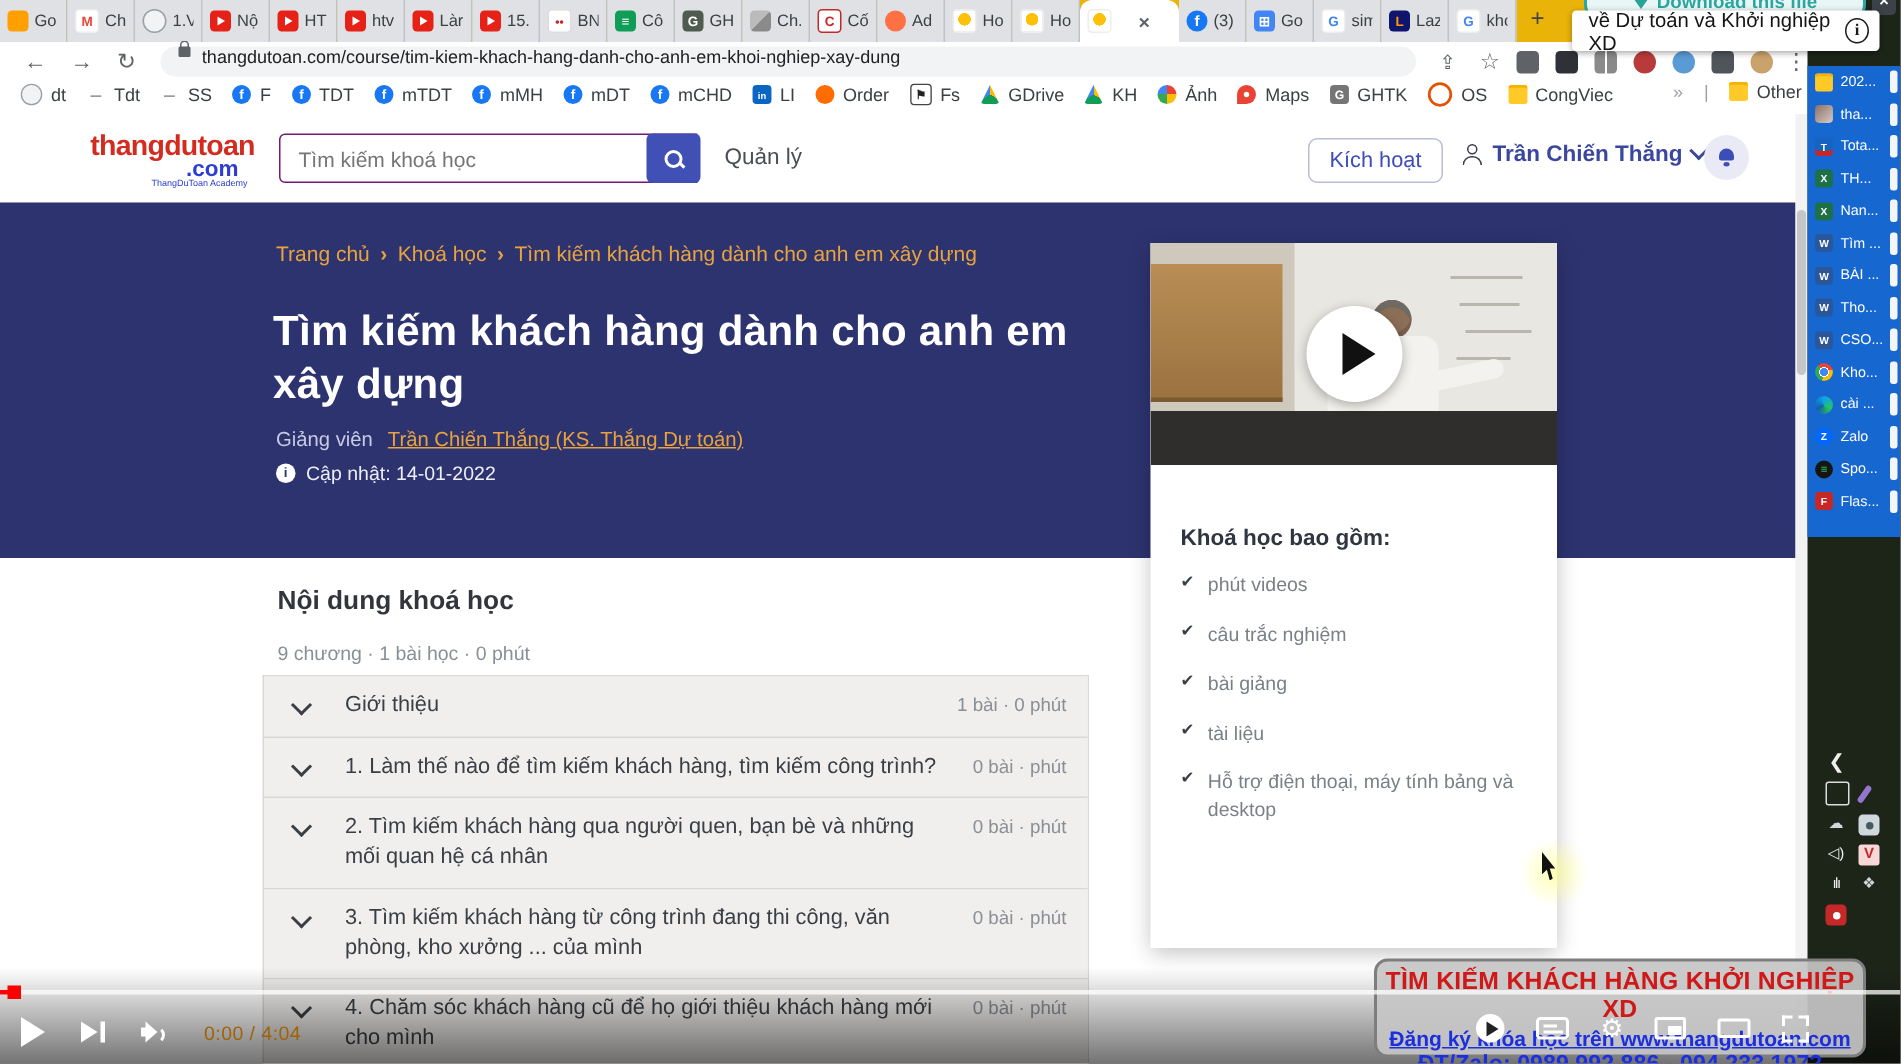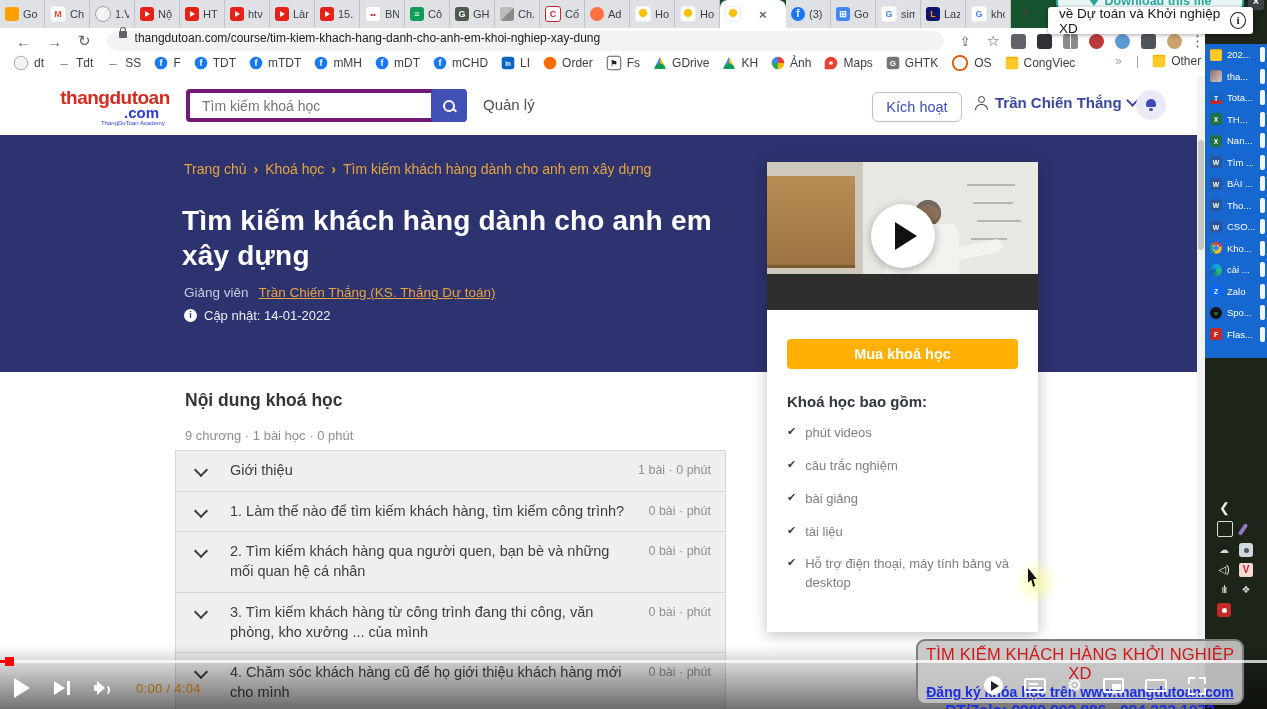--- a/index.html
+++ b/index.html
@@ -37,21 +37,21 @@
   .i-word{background:#2b579a}.i-word::after{content:"W";font-size:8px}
   .i-excel{background:#1e7145}.i-excel::after{content:"X";font-size:8px}
   .i-tc{background:#1565c0;box-shadow:inset 0 -4px 0 #c62828}.i-tc::after{content:"T";font-size:8px}
   .i-chrome{border-radius:50%;background:radial-gradient(circle,#4285f4 0 3px,#fff 3px 4px,transparent 4px),conic-gradient(from -45deg,#ea4335 0 33%,#fbbc05 33% 66%,#34a853 66%)}
   .i-edge{border-radius:50%;background:conic-gradient(#0ea5e9,#22c55e,#155eab,#0ea5e9)}
   .i-zalo{background:#0068ff;border-radius:50%}.i-zalo::after{content:"Z";font-size:8px}
   .i-spotify{background:#191414;border-radius:50%;color:#1db954}.i-spotify::after{content:"≡";font-size:9px}
   .i-flash{background:#c62828}.i-flash::after{content:"F";font-size:8px}
   .i-art{background:linear-gradient(135deg,#8d6e63,#d7ccc8)}
   
-  #tabstrip{left:0;top:0;width:1205px;height:28px;background:#14532d;display:flex;align-items:center}
+  #tabstrip{left:0;top:0;width:1205px;height:28px;background:#eab308;display:flex;align-items:center}
   .tab{height:28px;display:flex;align-items:center;gap:4px;padding:0 5px;border-right:1px solid #bfc3c9;
        font-size:11px;color:#3c4043;flex:0 0 auto;width:45px;box-sizing:border-box;background:#dfe1e5}
   .tab .tlabel{overflow:hidden;white-space:nowrap;max-width:23px}
   .tab.active{background:#fff;border-radius:8px 8px 0 0;width:66px;border-right:none}
   .tab.active::after{content:"×";margin-left:10px;color:#5f6368;font-size:13px;font-weight:700}
   #newtab{width:26px;text-align:center;color:#444;font-size:16px}
   #navbar{left:0;top:28px;width:1205px;height:26px;background:#fff;display:flex;align-items:center}
   .navico{color:#5f6368;font-size:15px;margin-left:16px}
   #urlbar{margin-left:16px;width:845px;height:20px;background:#f1f3f4;border-radius:11px;display:flex;align-items:flex-start;gap:8px;padding:0 12px;box-sizing:border-box}
   #urltext{font-size:12px;color:#202124;white-space:nowrap;overflow:hidden}
@@ -63,21 +63,21 @@
   .bm .ic{transform:scale(.9)}
   .bmsep{color:#9aa0a6;margin-left:14px;font-size:12px}
   #scrollbar{left:1197px;top:76px;width:8px;height:633px;background:#f2f2f2}
   #scrollthumb{left:1198px;top:140px;width:6px;height:110px;background:#c5c5c5;border-radius:3px}
   
   #siteheader{left:0;top:76px;width:1197px;height:59px;background:#fff;border-bottom:1px solid #eee}
   #logo{left:55px;top:88px;width:120px;text-align:center;line-height:1}
   #logo .l1{font-size:19px;font-weight:800;color:#d42b20;letter-spacing:-.5px}
   #logo .l2{font-size:15px;font-weight:800;color:#2b3dd4;margin-top:-2px;text-align:right;padding-right:16px}
   #logo .l3{font-size:6px;color:#2b3dd4;text-align:right;padding-right:10px}
-  #searchbox{left:186px;top:89px;width:279px;height:33px;border:4px solid #701a75;border-radius:4px 0 0 4px;display:flex;align-items:center;box-sizing:border-box}
+  #searchbox{left:186px;top:89px;width:279px;height:33px;border:1px solid #701a75;border-radius:4px 0 0 4px;display:flex;align-items:center;box-sizing:border-box}
   #searchbox input{border:none;outline:none;width:100%;padding:0 12px;font-size:14px;font-family:inherit;color:#333;background:transparent}
   #searchbtn{left:431px;top:89px;width:36px;height:33px;background:#4150b5;border-radius:4px;display:flex;align-items:center;justify-content:center}
   .mag{width:8px;height:8px;border:2px solid #fff;border-radius:50%;position:relative}
   .mag::after{content:"";position:absolute;left:7px;top:7px;width:5px;height:2px;background:#fff;transform:rotate(45deg)}
   #manage{left:483px;top:96px;font-size:15px;color:#4a4f55}
   #activate{left:872px;top:92px;width:88px;height:28px;border:1px solid #b9bdd6;border-radius:6px;color:#3d4db7;font-size:14.5px;display:flex;align-items:center;justify-content:center;background:#fff}
   #userbox{left:974px;top:94px;display:flex;align-items:center;gap:6px;color:#3b479e;font-size:15px;font-weight:600}
   .person{width:15px;height:14px;position:relative}
   .person::before{content:"";position:absolute;left:4px;top:0;width:5px;height:5px;border:1.6px solid #3a3f46;border-radius:50%}
   .person::after{content:"";position:absolute;left:1px;bottom:0;width:11px;height:5px;border:1.6px solid #3a3f46;border-bottom:none;border-radius:7px 7px 0 0}
@@ -137,21 +137,21 @@
   .t-feather{background:#9575cd;width:4px;height:13px;border-radius:3px;transform:rotate(35deg)}
   .t-cloud{color:#cfd8dc}
   .t-cam{background:#cfd8dc;border-radius:3px}.t-cam::after{content:"";display:block;width:5px;height:5px;border-radius:50%;background:#455a64;margin:4.5px auto}
   .t-vol{color:#eee}
   .t-v{background:#f8d7d7;color:#c62828;border-radius:2px;font-weight:800}
   .t-sig{color:#eee;letter-spacing:-1px}
   .t-dbx{color:#cfd8dc}
   .t-red{background:#c62828;border-radius:3px}.t-red::after{content:"";display:block;width:5px;height:5px;border-radius:50%;background:#fff;margin:4.5px auto}
   
   #wmbox{left:916px;top:639px;width:328px;height:66px;background:rgba(198,198,198,.92);border:2px solid #7e7e7e;border-radius:9px;z-index:5;box-sizing:border-box;text-align:center;padding-top:4px}
-  #wm1{font-size:16.5px;font-weight:400;color:#d01818;letter-spacing:.2px}
+  #wm1{font-size:16.5px;font-weight:700;color:#d01818;letter-spacing:.2px}
   #wm2{font-size:14px;font-weight:700;color:#1b2ee0;text-decoration:underline;margin-top:1px}
   #wm3{font-size:15.5px;font-weight:700;color:#1b2ee0;margin-top:1px}
   
   #curglow{left:1013px;top:559px;width:46px;height:46px;border-radius:50%;background:radial-gradient(circle,rgba(255,255,140,.65),rgba(255,255,140,0) 70%);z-index:6}
   #cursor{left:1028px;top:568px;width:13px;height:19px;background:#111;clip-path:polygon(0 0,0 78%,25% 62%,40% 100%,55% 93%,40% 58%,68% 58%);z-index:7;filter:drop-shadow(0 0 1px #fff)}
   
   #ytgrad{left:0;bottom:0;width:1267px;height:64px;background:linear-gradient(to top,rgba(0,0,0,.55),rgba(0,0,0,0));z-index:4}
   #ytprog{left:0;top:660px;width:1267px;height:3px;background:rgba(255,255,255,.75);z-index:10}
   #ytprogred{left:0;top:660px;width:8px;height:3px;background:#f00;z-index:10}
   #ytscrub{left:5px;top:657px;width:9px;height:9px;background:#f00;z-index:10}
@@ -480,21 +480,20 @@
       <div class="scrib" style="left:206px;top:40px;width:40px"></div>
       <div class="scrib" style="left:210px;top:58px;width:44px"></div>
       <div class="scrib" style="left:204px;top:76px;width:36px"></div>
       <div class="head"></div>
       <div class="shirt"></div>
       <div class="arm"></div>
       <div class="desk"></div>
       <div id="playbtn"></div>
     </div>
     <div id="cardbody">
-      <button id="buybtn">Mua khoá học</button>
       <div id="inctitle">Khoá học bao gồm:</div>
       <div>
 
           <div class="inc">
             <span>phút videos</span>
           </div>
 
           <div class="inc">
             <span>câu trắc nghiệm</span>
           </div>

